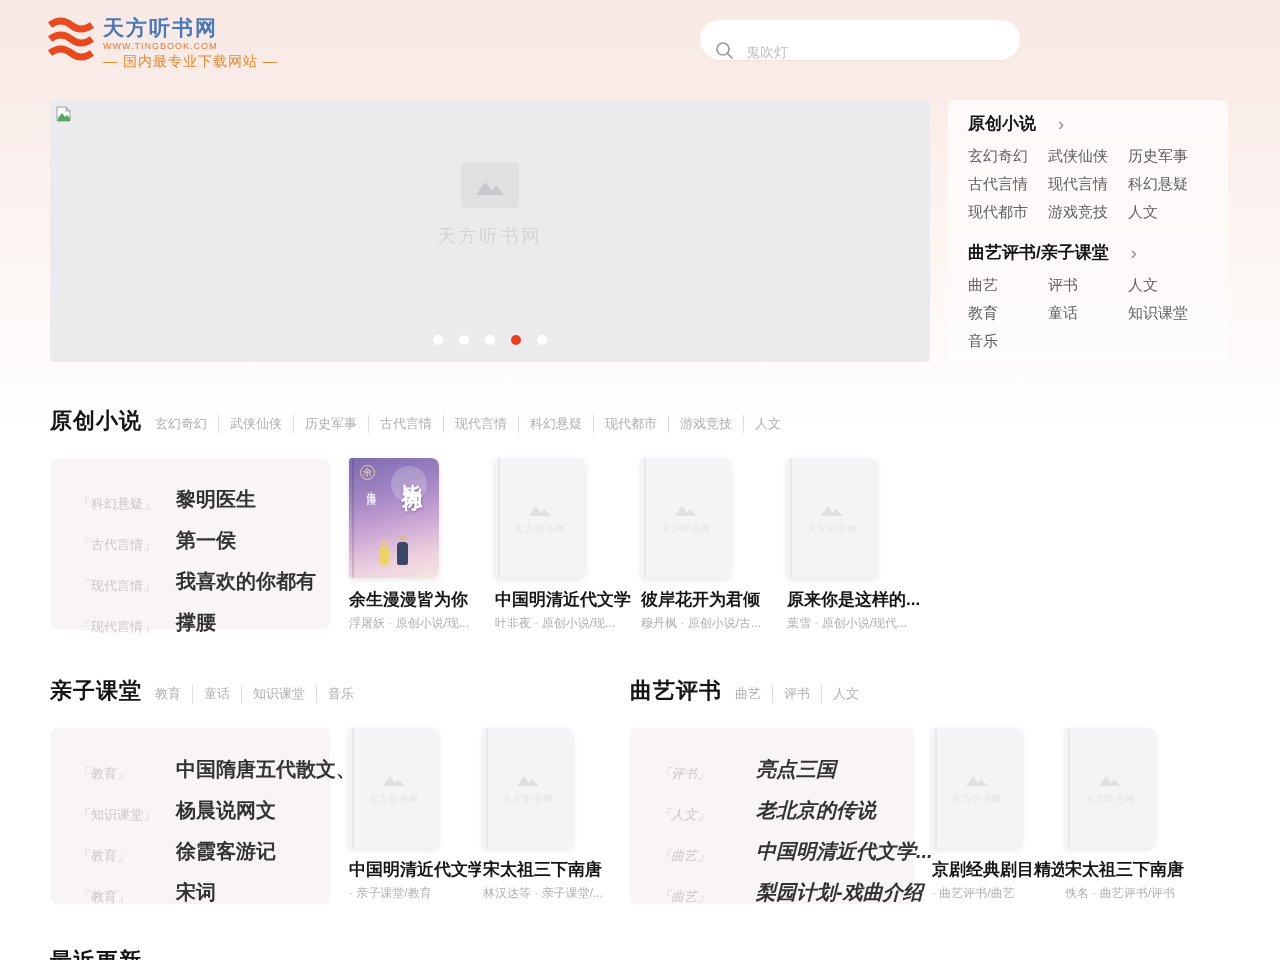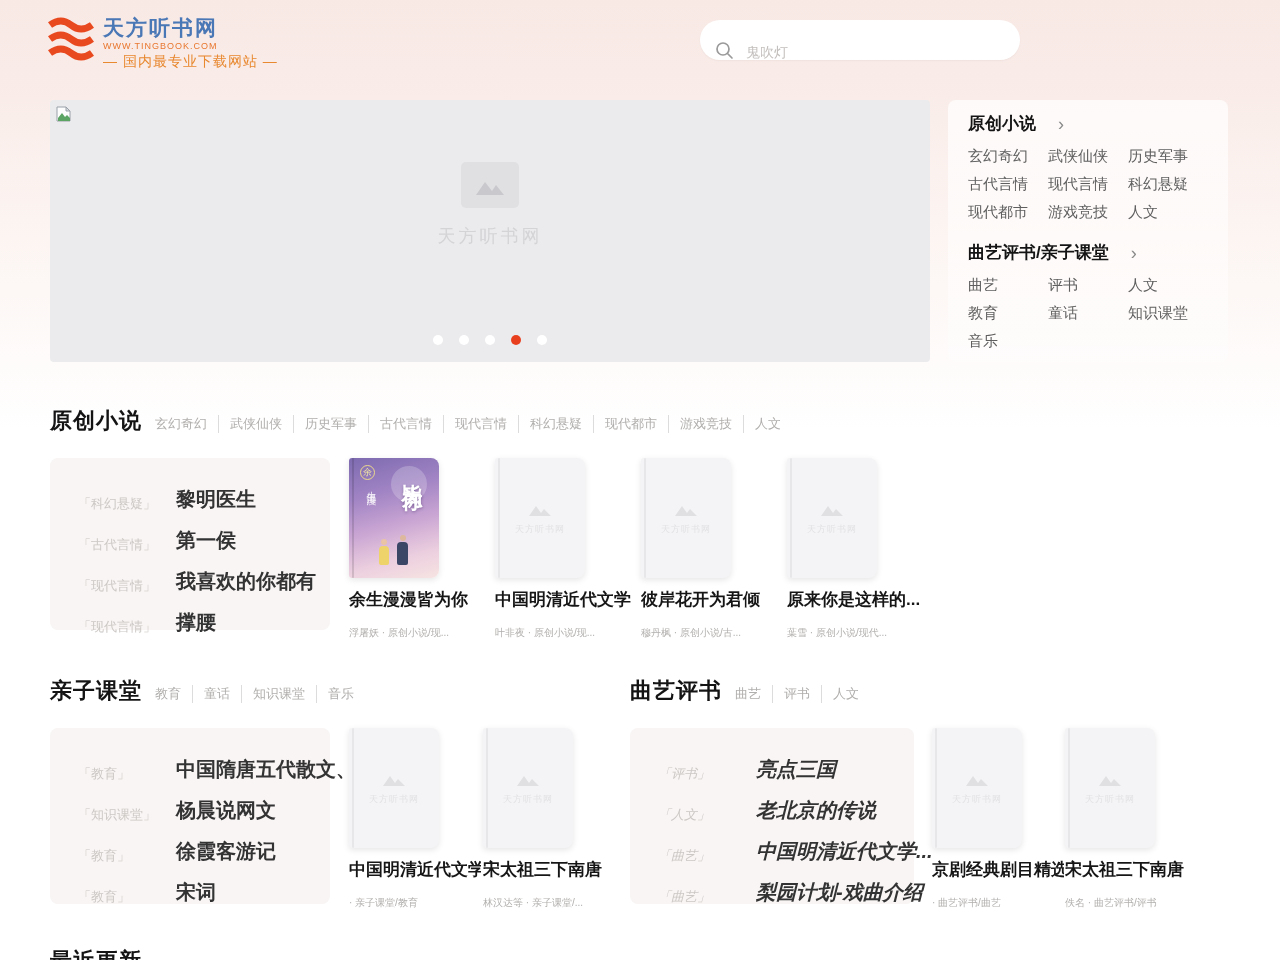--- a/index.html
+++ b/index.html
@@ -54,21 +54,21 @@
   .list-card { position:absolute; background:#f8f5f4; border-radius:8px; padding:28px 0 0 28px; }
   .list-row { display:flex; align-items:flex-end; margin-bottom:14px; cursor:pointer;gap:8px; }
   .list-tag { width:90px; flex:none; font-size:13px; color:#ccc8c5; white-space:nowrap; }
   .list-title { font-size:20px; font-weight:600; color:#333; white-space:nowrap; }
   
   .book { position:absolute; width:140px; cursor:pointer; }
   .cover { width:90px; height:120px; position:relative; background:#f4f4f6; border-radius:3px 8px 8px 3px; box-shadow:0 2px 6px rgba(0,0,0,.10); display:flex; flex-direction:column; align-items:center; justify-content:center; }
   .cover::before { content:""; position:absolute; left:3px; top:0; bottom:0; width:2px; background:rgba(0,0,0,.05); border-radius:2px; }
   .cover-watermark { margin-top:6px; font-size:9px; color:#e2e2e5; letter-spacing:1px; }
   .book-title { margin-top:10px; font-size:17px; font-weight:700; color:#161616; white-space:nowrap; overflow:hidden; }
-  .book-meta { margin-top:15px; font-size:10px; color:#b2b0ae; white-space:nowrap; overflow:hidden; }
+  .book-meta { margin-top:4px; font-size:12px; color:#b2b0ae; white-space:nowrap; overflow:hidden; }
   
   .cover.art { background:linear-gradient(165deg,#7d6bb0 0%,#a184c4 30%,#c9a5d3 55%,#eccfdf 80%,#f7e4e2 100%); overflow:hidden; }
   .cover.art::before { background:rgba(0,0,0,.12); }
   .art-moon { position:absolute; top:8px; right:12px; width:36px; height:36px; border-radius:50%; background:rgba(255,255,255,.22); }
   .art-main { position:absolute; top:9px; right:13px; writing-mode:vertical-rl; font-size:21px; font-weight:700; color:#fff; letter-spacing:3px; text-shadow:0 1px 3px rgba(80,50,110,.45); }
   .art-side { position:absolute; top:25px; left:15px; writing-mode:vertical-rl; font-size:10px; color:#fff; letter-spacing:2px; opacity:.9; }
   .art-badge { position:absolute; top:7px; left:11px; width:15px; height:15px; border:1px solid #ecd98c; border-radius:50%; color:#f3e6a4; font-size:9px; display:flex; align-items:center; justify-content:center; }
   .fig { position:absolute; bottom:13px; border-radius:4px 4px 2px 2px; }
   .fig::before { content:""; position:absolute; top:-7px; left:50%; transform:translateX(-50%); width:6px; height:6px; border-radius:50%; background:#e9c3a4; }
   .fig-girl { left:30px; width:10px; height:19px; background:#edd36a; }

